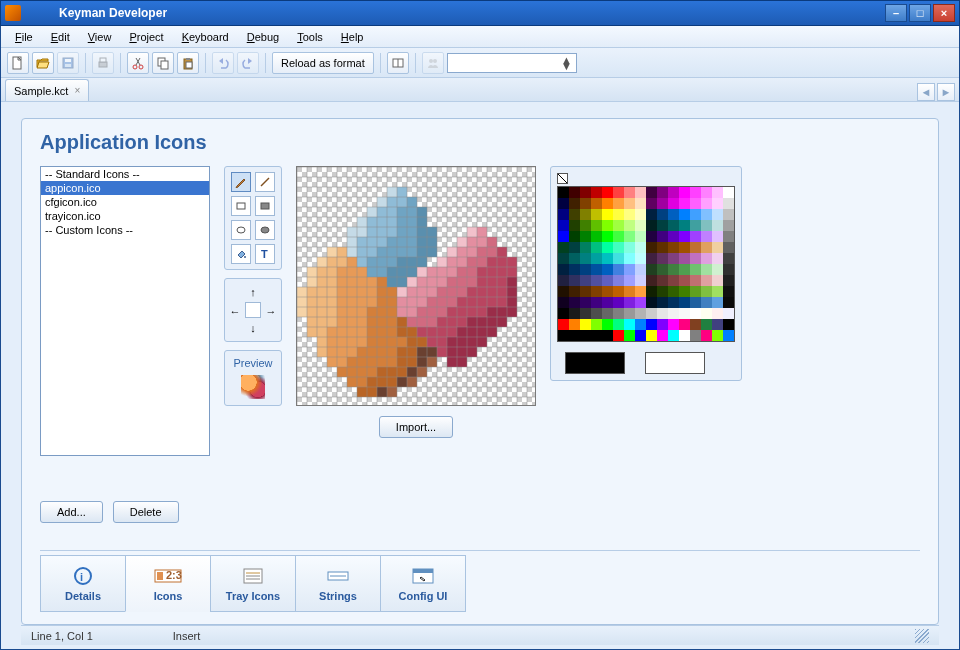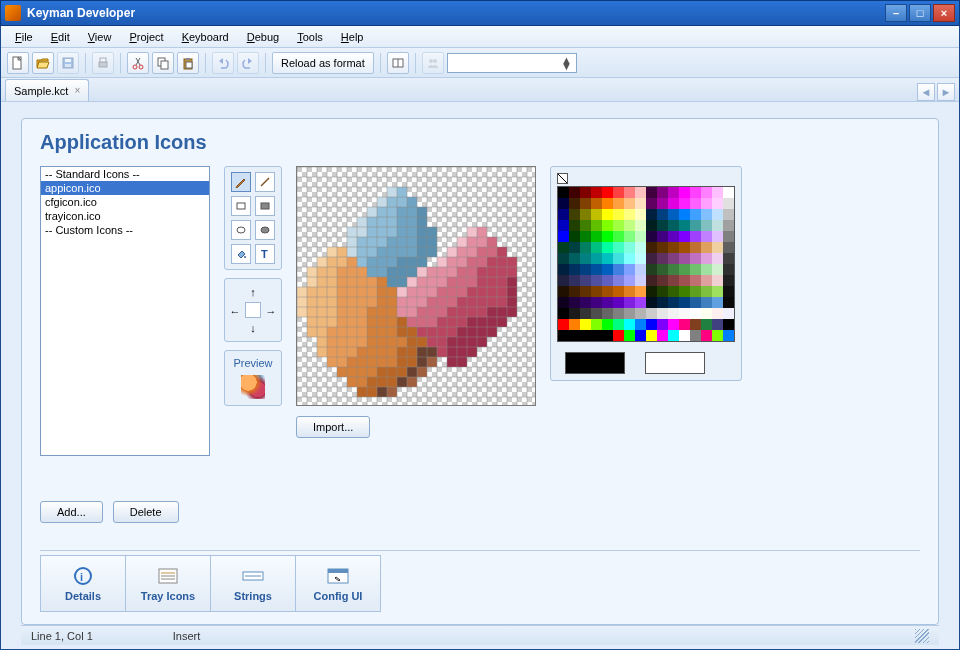--- a/index.html
+++ b/index.html
@@ -1,19 +1,19 @@
 <!DOCTYPE html>
 <html><head>
 <meta charset="utf-8">
 <style>
 * { box-sizing: border-box; margin: 0; padding: 0; font-family: Tahoma, Arial, sans-serif; font-size: 11px; }
 body { background: #1f5fb8; width: 960px; height: 650px; overflow: hidden; }
 
 .window { width: 960px; height: 650px; display: flex; flex-direction: column; }
-.titlebar { height: 26px; background: linear-gradient(#2a73d8, #1d5bb4); color: #fff; display: flex; align-items: center; padding: 0 4px; border: 1px solid #0a3a7d; }
+.titlebar { height: 26px; background: linear-gradient(#2a73d8, #1d5bb4); color: #fff; display: flex; align-items: center; padding: 0 4px; border: 1px solid #0a3a7d; gap: 32px; }
 .titlebar-icon { width: 16px; height: 16px; margin-right: 6px; background: linear-gradient(135deg,#ff8c00,#c05000); border-radius: 2px; }
 .titlebar-title { flex: 1; font-weight: bold; font-size: 12px; color:#fff; }
 .winbtns { display: flex; gap: 2px; }
 .winbtn { width: 22px; height: 18px; background: linear-gradient(#6ea6e6,#3d7cc9); border: 1px solid #1a4b8f; color:#fff; display:flex; align-items:center; justify-content:center; font-weight:bold; cursor:pointer; }
 .winbtn.close { background: linear-gradient(#e06a5a,#c94030); border-color:#8a2a1c; }
 
 .chrome { flex: 1; background: #e9f2fb; border: 1px solid #1a4b8f; border-top: none; display: flex; flex-direction: column; }
 
 .menubar { height: 22px; background: linear-gradient(#f4f9ff,#e3edf9); border-bottom: 1px solid #b7cde6; display:flex; align-items:center; padding: 0 6px; gap: 2px; }
 .menuitem { padding: 2px 8px; cursor: pointer; }
@@ -51,21 +51,21 @@
 .toolgrid { border:1px solid #a9c3e0; background:#e8f0fa; padding:5px; display:grid; grid-template-columns:repeat(2,20px); gap:4px; justify-content:center; border-radius:3px; }
 .tool { width:20px; height:20px; border:1px solid #9fb9d7; background:#fff; display:flex; align-items:center; justify-content:center; cursor:pointer; }
 .tool.sel { background:#cde0f5; border-color:#5f8bc2; }
 .movegrid { border:1px solid #a9c3e0; background:#e8f0fa; padding:5px; display:grid; grid-template-columns:repeat(3,16px); grid-template-rows:repeat(3,16px); gap:2px; justify-content:center; border-radius:3px; }
 .mv { width:16px; height:16px; display:flex; align-items:center; justify-content:center; font-size:11px; cursor:pointer; }
 .mv.c { border:1px solid #9fb9d7; background:#fff; }
 .previewbox { border:1px solid #a9c3e0; background:#e8f0fa; padding:6px 4px; text-align:center; border-radius:3px; }
 .previewbox .lbl { color:#3063a5; margin-bottom:6px; }
 .miniicon { width:24px; height:24px; margin:0 auto; background:radial-gradient(circle at 30% 30%, #ffb060 35%, #e07020 36%, transparent 60%), radial-gradient(circle at 70% 60%, #d04060 35%, #a02040 36%, transparent 60%), radial-gradient(circle at 50% 20%, #80b0d0 30%, #5080a0 31%, transparent 55%); }
 
-.canvascol { display:flex; flex-direction:column; align-items:flex-start; }
+.canvascol { display:flex; flex-direction:column; align-items:center; }
 .canvas { border:1px solid #7a7a7a; }
 .importwrap { margin-top:10px; }
 
 .palettecol { border:1px solid #a9c3e0; background:#e8f0fa; padding:6px; border-radius:3px; }
 .palette { display:grid; grid-template-columns:repeat(16,11px); grid-auto-rows:11px; gap:0; border:1px solid #555; }
 .swatch { width:11px; height:11px; cursor:pointer; }
 .fgbg { display:flex; gap:20px; margin-top:10px; padding-left:8px; }
 .bigswatch { width:60px; height:22px; border:1px solid #555; }
 
 .bottomtabs { height: 62px; margin-top: 10px; border-top: 1px solid #b7cde6; display:flex; align-items:stretch; padding: 4px 0 0 0; }
@@ -890,20 +890,30 @@
         <div class="bottomtabs" id="btabs">
             <div class="btab">
               <div class="bicon">
                 <svg width="20" height="20">
                   <circle cx="10" cy="10" r="8" fill="none" stroke="#3070c0" stroke-width="2"></circle>
                   <text x="7" y="15" font-size="12" fill="#3070c0" font-weight="bold">i</text>
                 </svg>
               </div>
               <span>Details</span>
             </div>
+            <div class="btab active">
+              <div class="bicon">
+                <svg width="28" height="18">
+                  <rect x="1" y="3" width="26" height="12" fill="#fff" stroke="#c07030"></rect>
+                  <rect x="3" y="5" width="6" height="8" fill="#e09050"></rect>
+                  <text x="12" y="12" font-size="8" fill="#a06030">2:3</text>
+                </svg>
+              </div>
+              <span>Icons</span>
+            </div>
             <div class="btab">
               <div class="bicon">
                 <svg width="22" height="18">
                   <rect x="2" y="2" width="18" height="14" fill="#fff" stroke="#888"></rect>
                   <line x1="4" y1="6" x2="18" y2="6" stroke="#c09040"></line>
                   <line x1="4" y1="9" x2="18" y2="9" stroke="#888"></line>
                   <line x1="4" y1="12" x2="18" y2="12" stroke="#888"></line>
                 </svg>
               </div>
               <span>Tray Icons</span>

